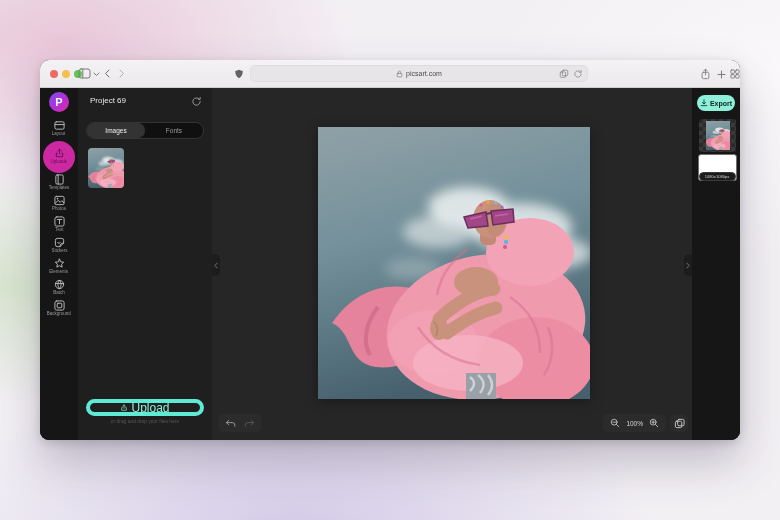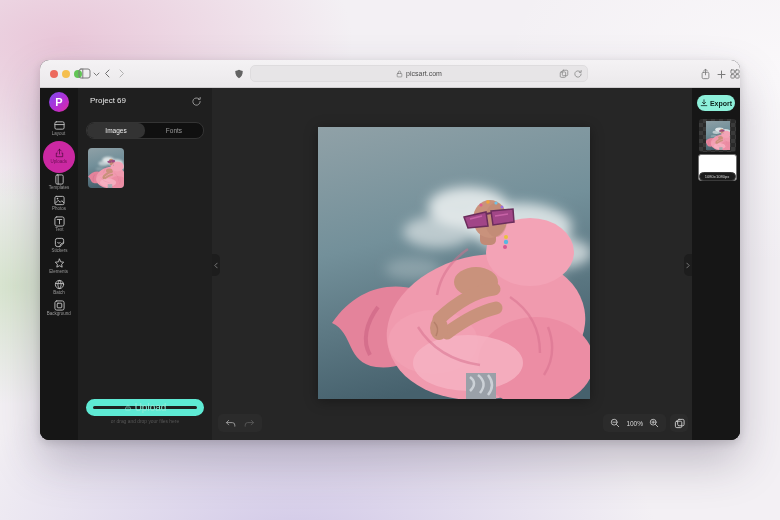--- a/index.html
+++ b/index.html
@@ -56,22 +56,22 @@
   .rail-item.hl .rail-label { color:rgba(45,0,34,.62); }
 
   
   .panel { position:absolute; left:38px; top:0; bottom:0; width:134px; background:#1f1f1f; }
   .panel-title { position:absolute; left:12px; top:8px; font-size:8px; color:#e8e8e8; }
   .sync { position:absolute; right:10px; top:8px; color:#9f9f9f; }
   .tabs { position:absolute; left:8px; top:34px; width:118px; height:17px; background:#101010; border:1px solid #343434; border-radius:8px; display:flex; }
   .tab { flex:1; display:flex; align-items:center; justify-content:center; font-size:6.5px; color:#9a9a9a; border-radius:7px; cursor:pointer; }
   .tab.active { background:#333333; color:#f0f0f0; }
   .thumb { position:absolute; left:10px; top:60px; width:36px; height:40px; border-radius:4px; overflow:hidden; background:#333; cursor:pointer; }
-  .upload-btn { position:absolute; left:8px; top:311px; width:118px; height:17px; border:7px solid #5eead4; border-radius:9px;
-    display:flex; align-items:center; justify-content:center; gap:3px; color:#8af0da; font-size:10px; cursor:pointer; }
+  .upload-btn { position:absolute; left:8px; top:311px; width:118px; height:17px; border:4px solid #5eead4; border-radius:9px;
+    display:flex; align-items:center; justify-content:center; gap:3px; color:#8af0da; font-size:12px; cursor:pointer; }
   .drop-hint { position:absolute; left:0; top:331px; width:134px; text-align:center; font-size:7px; color:#575757; transform:scale(.7); transform-origin:center top; }
 
   
   .workspace { position:absolute; left:172px; right:48px; top:0; bottom:0; background:#262626; }
   .canvas-frame { position:absolute; left:106px; top:39px; width:272px; height:272px; box-shadow:0 2px 12px rgba(0,0,0,.35); }
   .edge-tab { position:absolute; top:166px; width:8px; height:22px; background:#1d1d1d; color:#8d8d8d; display:flex; align-items:center; justify-content:center; cursor:pointer; }
   .edge-tab.left  { left:0; border-radius:0 5px 5px 0; }
   .edge-tab.right { right:0; border-radius:5px 0 0 5px; }
   .histpill { position:absolute; left:6px; top:326px; height:18px; display:flex; align-items:center; gap:8px; padding:0 7px; background:#2b2b2b; border-radius:5px; }
   .zoompill { position:absolute; right:26px; top:326px; height:18px; display:flex; align-items:center; gap:6px; padding:0 7px; background:#2b2b2b; border-radius:5px; color:#cfcfcf; }

